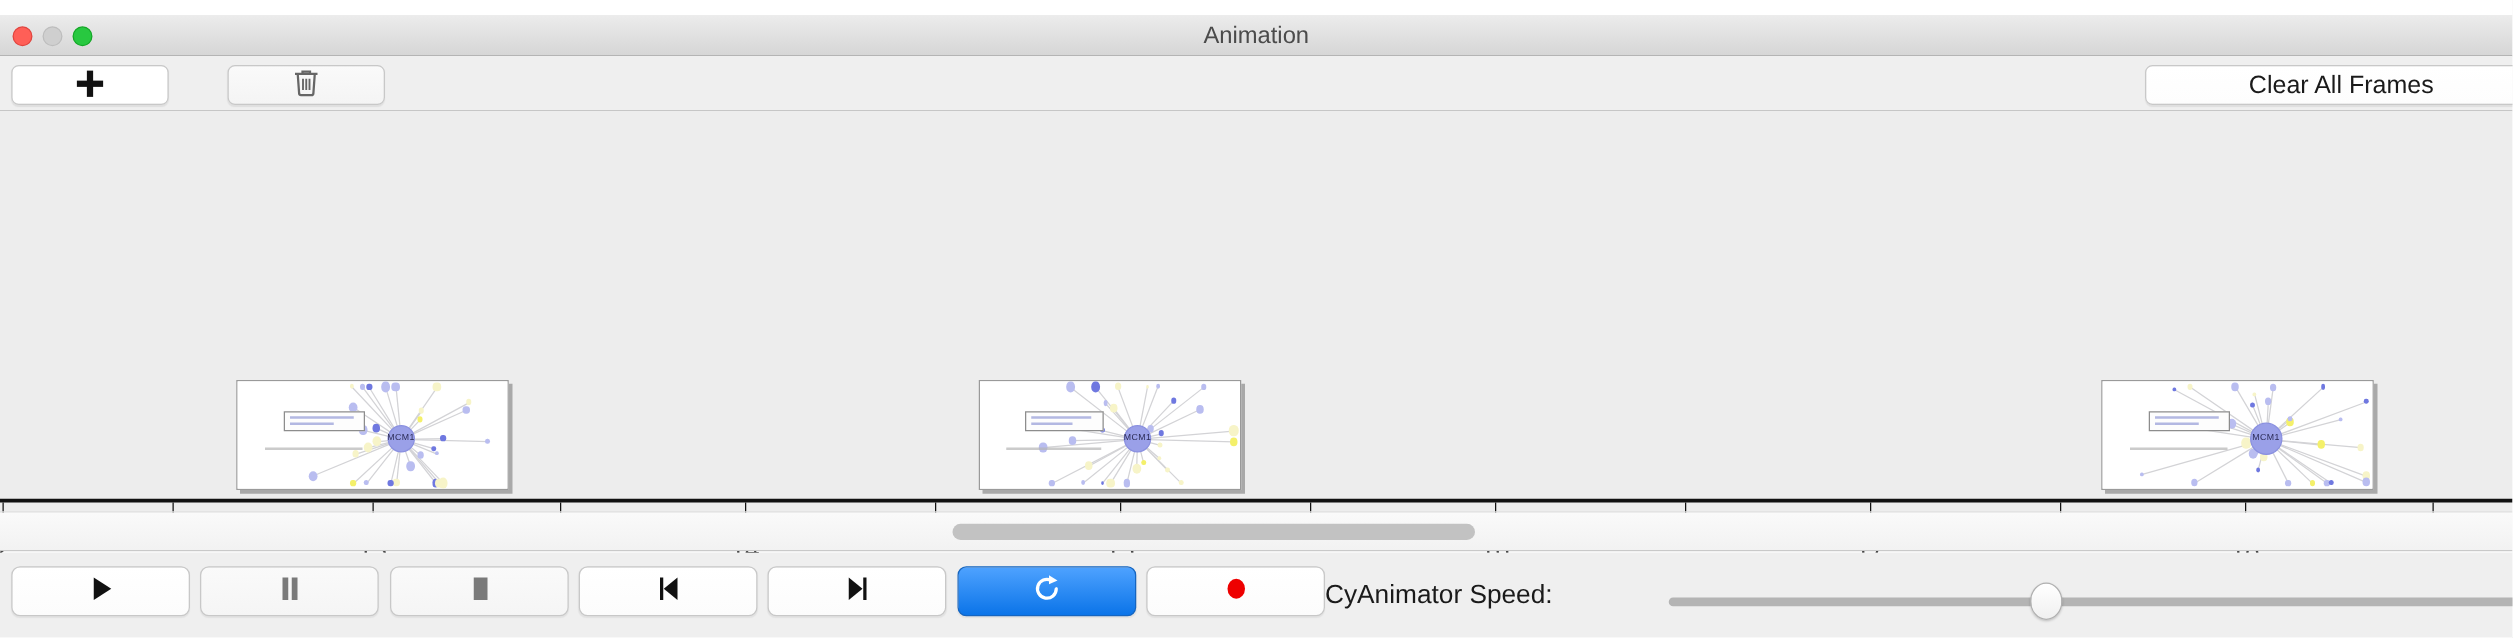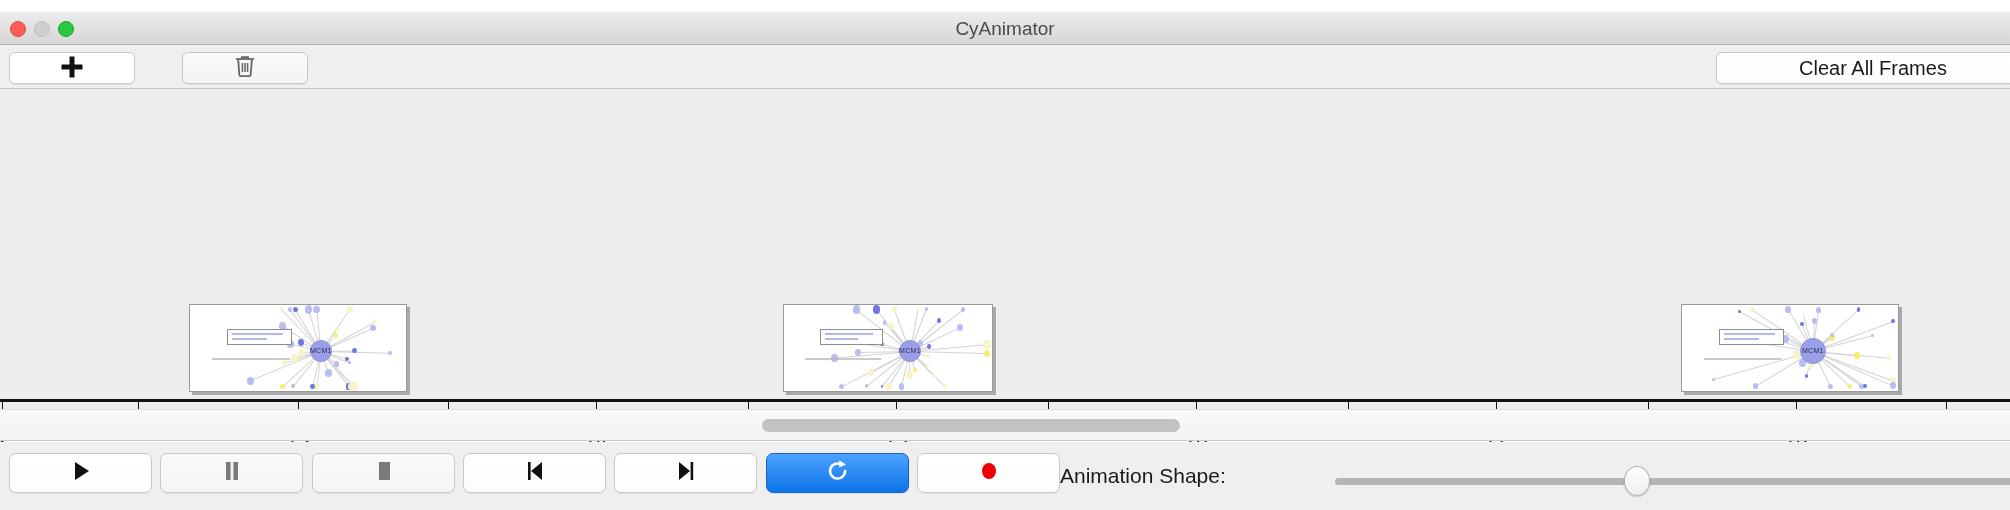--- a/index.html
+++ b/index.html
@@ -169,21 +169,21 @@
 
 <div id="app">
 
 
   <div class="titlebar">
     <div class="traffic">
       <div class="light red"></div>
       <div class="light yellow"></div>
       <div class="light green"></div>
     </div>
-    <div class="window-title">CyAnimator</div>
+    <div class="window-title">Animation</div>
   </div>
 
   <div class="toolbar">
     <div class="tb-btn" id="add-frame-button">
       <span class="plus-glyph">
         <svg width="26" height="26" viewBox="0 0 26 26" aria-hidden="true">
           <rect x="10.5" y="2.5" width="5" height="21" fill="#111"></rect>
           <rect x="2.5" y="10.5" width="21" height="5" fill="#111"></rect>
         </svg>
       </span>
@@ -488,18 +488,18 @@
               <path d="M20 13a7.5 7.5 0 1 1-4-6.6" fill="none" stroke="#fff" stroke-width="2.6" stroke-linecap="round"></path>
               <polygon points="14.2,2.2 21,6.4 14.2,9.4" fill="#fff"></polygon>
             </svg></span>
         </div>
         <div class="pb-btn" style="left: 917px;">
           <span><svg width="26" height="26" viewBox="0 0 26 26">
               <ellipse cx="13" cy="13" rx="7" ry="8" fill="#ee0000"></ellipse>
             </svg></span>
         </div>
       </div>
-    <div class="speed-label">Animation Shape:</div>
+    <div class="speed-label">CyAnimator Speed:</div>
     <div class="slider-track" style="left: 1335px; width: 1000px;"></div>
     <div class="slider-thumb" style="left: 1624px;"></div>
   </div>
 
 </div>
 
 </body></html>

